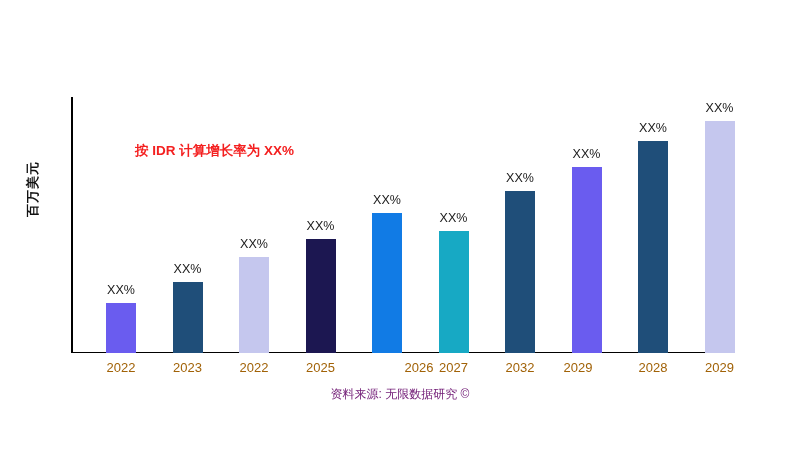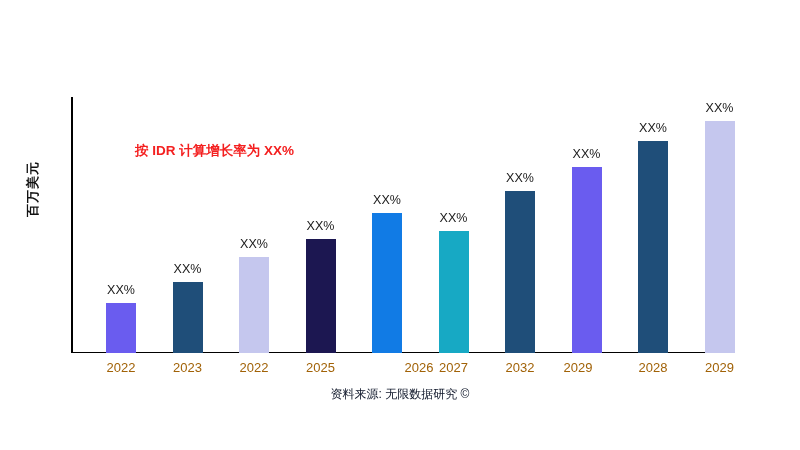--- a/index.html
+++ b/index.html
@@ -105,21 +105,21 @@
     width: 700px;
     height: 20px;
   }
   #source-note {
     position: absolute;
     left: 0;
     top: 386px;
     width: 800px;
     text-align: center;
     font-size: 12px;
-    color: #0f172a;
+    color: #701a75;
   }
 </style>
 </head>
 <body>
 
 <div id="root">
 
 
   <div id="y-axis-label">百万美元</div>
 

